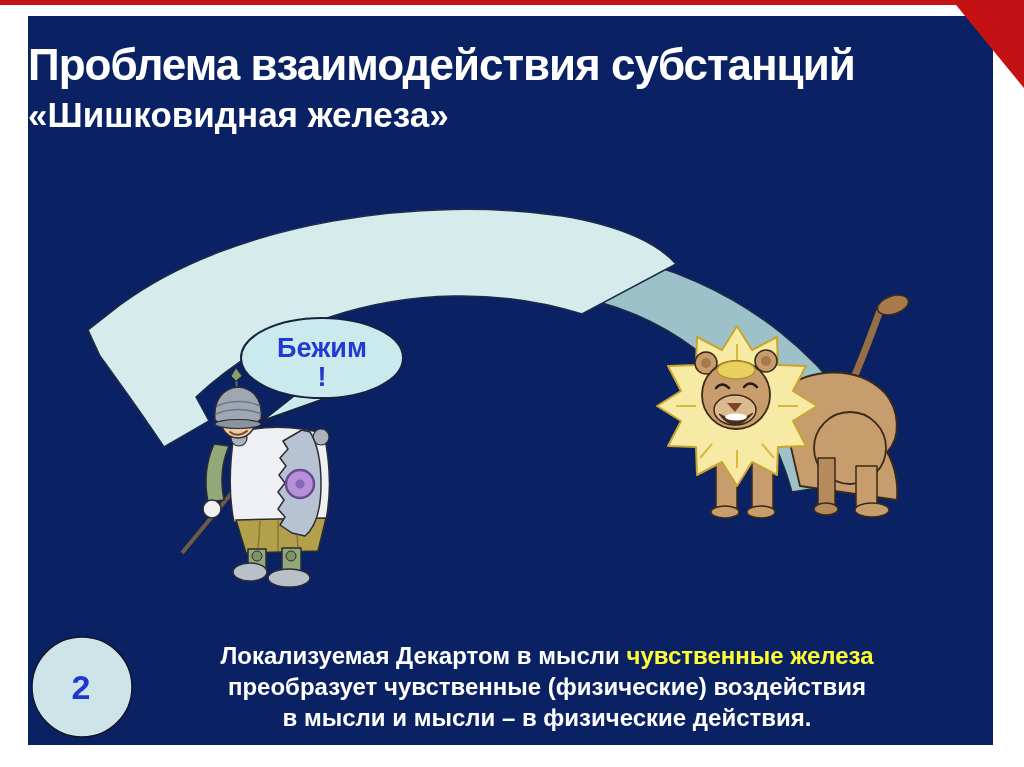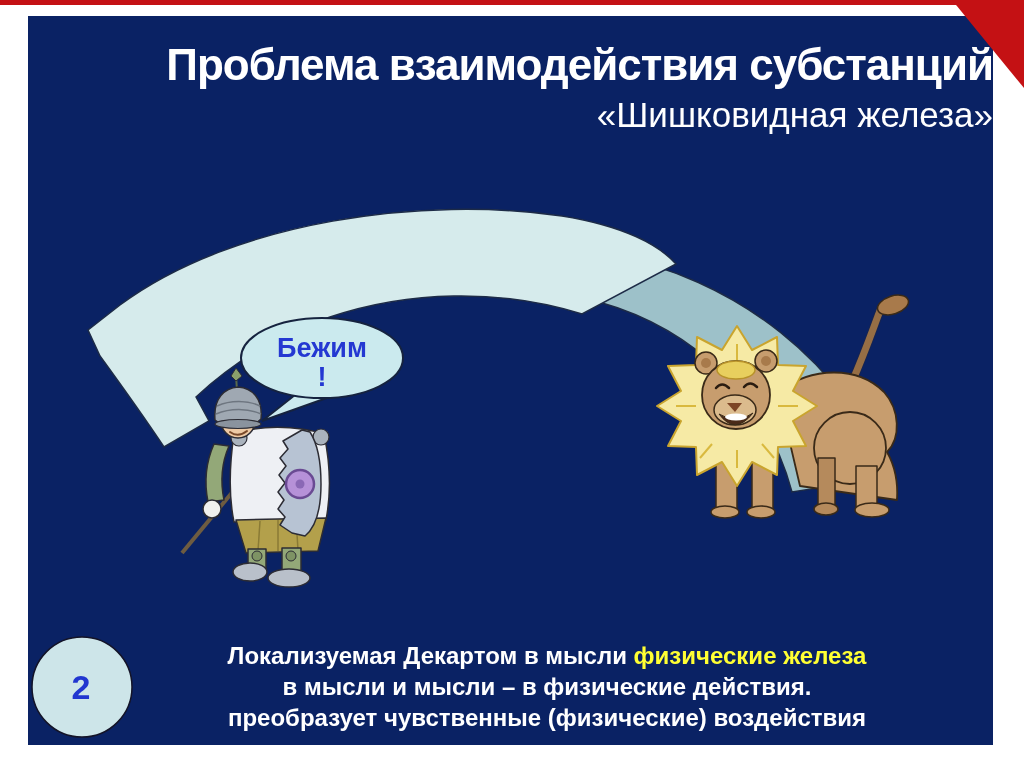--- a/index.html
+++ b/index.html
@@ -10,24 +10,24 @@
   .top-red-bar{position:absolute;left:0;top:0;width:1024px;height:5px;background:#c41114;}
   .corner-triangle{
     position:absolute;right:0;top:0;width:0;height:0;
     border-top:88px solid #c41114;border-left:72px solid transparent;
   }
   .navy-box{
     position:absolute;left:28px;top:16px;width:965px;height:729px;
     background:#0a2264;
   }
   .title-block{
-    position:absolute;left:28px;top:40px;width:965px;text-align:right;color:#ffffff;
+    position:absolute;left:28px;top:40px;width:965px;text-align:left;color:#ffffff;
   }
   .title-line1{font-size:44px;font-weight:bold;letter-spacing:-1px;line-height:50px;white-space:nowrap;}
-  .title-line2{font-size:35px;font-weight:normal;line-height:42px;margin-top:4px;white-space:nowrap;}
+  .title-line2{font-size:35px;font-weight:bold;line-height:42px;margin-top:4px;white-space:nowrap;}
   .scene{position:absolute;left:0;top:0;width:1024px;height:767px;}
   .caption-block{
     position:absolute;left:112px;top:640px;width:870px;text-align:center;
     color:#ffffff;font-weight:bold;font-size:24px;line-height:31px;
   }
   .caption-yellow{color:#ffff33;}
   .bubble-text,.badge-text{font-family:"Liberation Sans",sans-serif;font-weight:bold;}
 </style>
 </head>
 <body>
@@ -153,16 +153,16 @@
 
   <g>
     <circle cx="82" cy="687" r="50" fill="#cde5e9" stroke="#141428" stroke-width="1.5"></circle>
     <text class="badge-text" x="81" y="699" text-anchor="middle" font-size="34" fill="#2136d0">2</text>
   </g>
 </svg>
 
 <div class="corner-triangle"></div>
 
 <div class="caption-block">
-  <div><span>Локализуемая Декартом в мысли </span><span class="caption-yellow">физические железа</span></div>
+  <div><span>Локализуемая Декартом в мысли </span><span class="caption-yellow">чувственные железа</span></div>
+  <div>преобразует  чувственные (физические) воздействия</div>
   <div>в мысли и мысли – в физические действия.</div>
-  <div>преобразует  чувственные (физические) воздействия</div>
 </div>
 
 </body></html>

